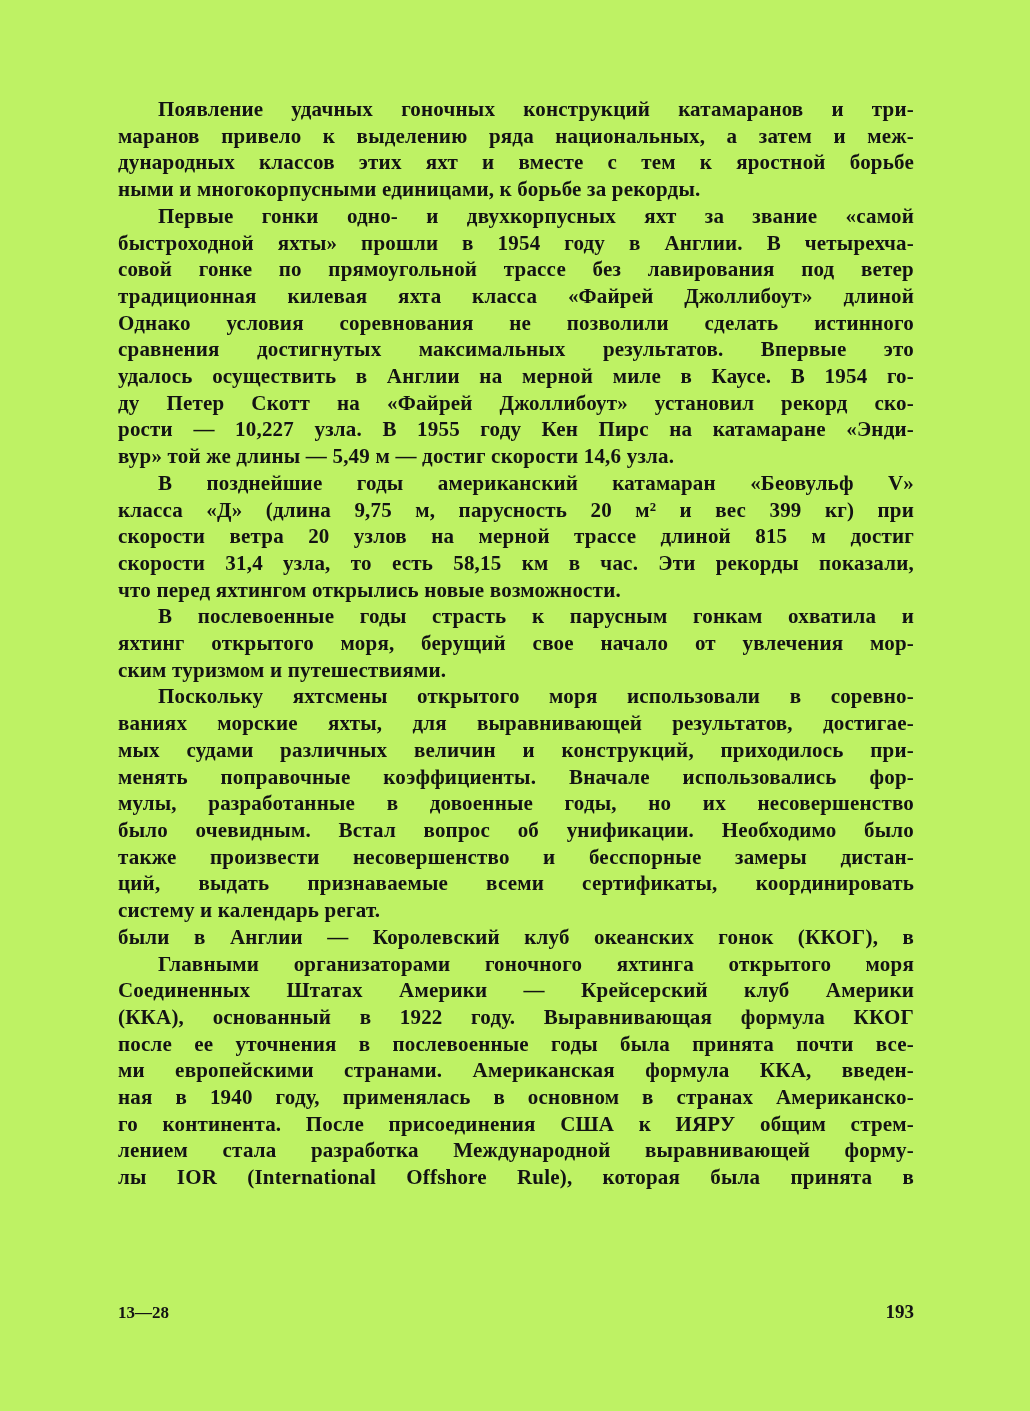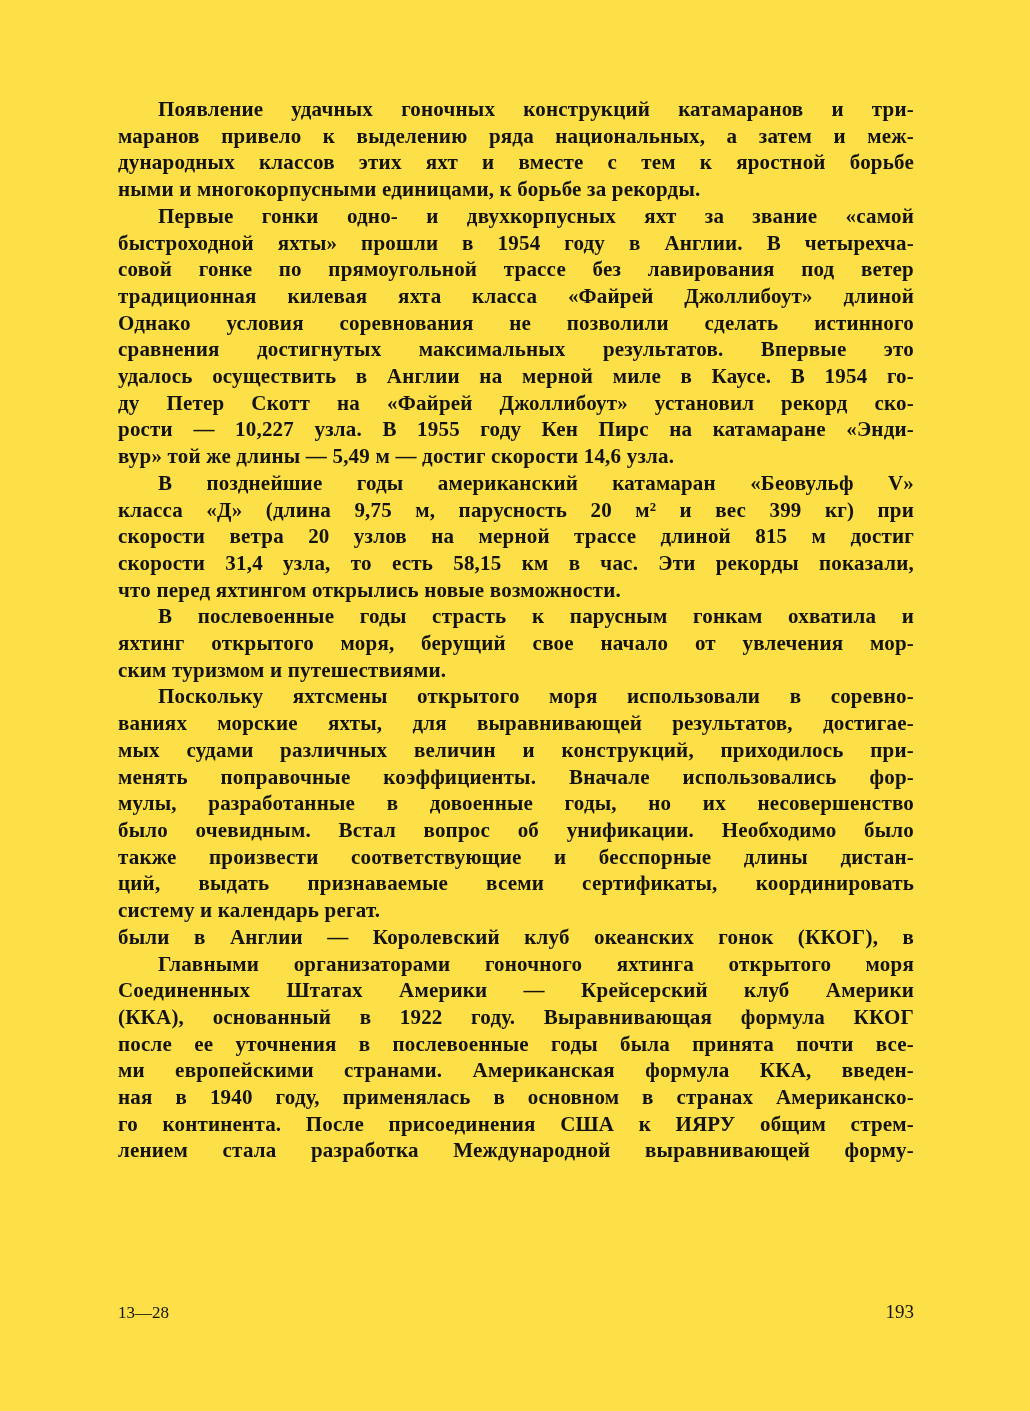--- a/index.html
+++ b/index.html
@@ -4,21 +4,21 @@
 <style>
   html, body {
     margin: 0;
     padding: 0;
     background: #ffffff;
   }
   .page {
     position: relative;
     width: 1030px;
     height: 1411px;
-    background: #fde047;
+    background: #bef264;
     font-family: "Liberation Serif", serif;
     color: #131313;
     overflow: hidden;
   }
   .text-block {
     position: absolute;
     left: 118px;
     top: 96px;
     width: 796px;
     font-size: 21px;
@@ -42,21 +42,21 @@
   }
   .footer {
     position: absolute;
     left: 118px;
     width: 796px;
     top: 1301px;
     display: flex;
     justify-content: space-between;
     align-items: baseline;
     font-size: 19px;
-    font-weight: 400;
+    font-weight: 700;
   }
   .footer .sig {
     font-size: 17px;
   }
 </style>
 </head>
 <body>
 
 <div class="page">
   <div class="text-block" id="text-block">
@@ -90,33 +90,34 @@
         <div class="line">яхтинг открытого моря, берущий свое начало от увлечения мор-</div>
         <div class="line last">ским туризмом и путешествиями.</div>
       </div>
       <div class="paragraph">
         <div class="line first">Поскольку яхтсмены открытого моря использовали в соревно-</div>
         <div class="line">ваниях морские яхты, для выравнивающей результатов, достигае-</div>
         <div class="line">мых судами различных величин и конструкций, приходилось при-</div>
         <div class="line">менять поправочные коэффициенты. Вначале использовались фор-</div>
         <div class="line">мулы, разработанные в довоенные годы, но их несовершенство</div>
         <div class="line">было очевидным. Встал вопрос об унификации. Необходимо было</div>
-        <div class="line">также произвести соответствующие и бесспорные длины дистан-</div>
+        <div class="line">также произвести несовершенство и бесспорные замеры дистан-</div>
         <div class="line">ций, выдать признаваемые всеми сертификаты, координировать</div>
         <div class="line last">систему и календарь регат.</div>
       </div>
       <div class="paragraph">
         <div class="line">были в Англии — Королевский клуб океанских гонок (ККОГ), в</div>
         <div class="line first">Главными организаторами гоночного яхтинга открытого моря</div>
         <div class="line">Соединенных Штатах Америки — Крейсерский клуб Америки</div>
         <div class="line">(ККА), основанный в 1922 году. Выравнивающая формула ККОГ</div>
         <div class="line">после ее уточнения в послевоенные годы была принята почти все-</div>
         <div class="line">ми европейскими странами. Американская формула ККА, введен-</div>
         <div class="line">ная в 1940 году, применялась в основном в странах Американско-</div>
         <div class="line">го континента. После присоединения США к ИЯРУ общим стрем-</div>
         <div class="line">лением стала разработка Международной выравнивающей форму-</div>
+        <div class="line">лы IOR (International Offshore Rule), которая была принята в</div>
       </div>
     </div>
   <div class="footer">
     <span class="sig">13—28</span>
     <span class="num">193</span>
   </div>
 </div>
 
 </body></html>

